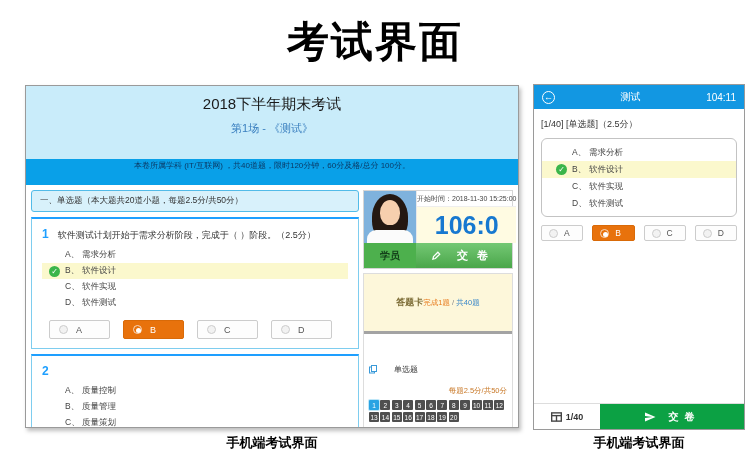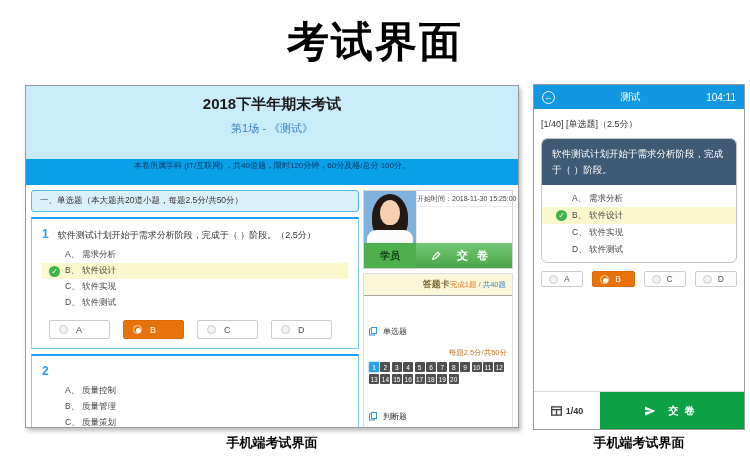--- a/index.html
+++ b/index.html
@@ -3,21 +3,21 @@
 <meta charset="utf-8">
 <style>
   * { box-sizing: border-box; margin: 0; padding: 0; }
   html,body { width:750px; height:468px; background:#fff; font-family:"Liberation Sans","DejaVu Sans",sans-serif; position:relative; overflow:hidden; }
 
   .page-title { position:absolute; top:14px; left:0; width:100%; text-align:center; font-size:42px; font-weight:bold; color:#000; letter-spacing:2px; }
 
   
   .desktop-panel { position:absolute; left:25px; top:85px; width:494px; height:343px; border:1px solid #9a9a9a; box-shadow:2px 3px 4px rgba(0,0,0,.25); background:#fff; overflow:hidden; }
   .d-header { background:#c9ecfa; text-align:center; padding-top:9px; }
-  .d-title { font-size:15px; font-weight:bold; color:#1a1a1a; }
+  .d-title { font-size:15px; font-weight:normal; color:#1a1a1a; }
   .d-subtitle { font-size:11px; color:#3a7fbf; margin-top:7px; padding-bottom:23px; }
   .d-ribbon { background:#09a0e8; color:#0b3a66; font-size:8px; height:26px; line-height:14px; text-align:center; }
   .d-body { display:flex; padding:5px; gap:4px; height:265px; }
   .d-main { flex:1; display:flex; flex-direction:column; overflow:hidden; }
   .section-banner { background:#d8f1fb; border:1px solid #52bbe8; border-radius:3px; font-size:8.5px; color:#333; padding:4px 8px; }
   .q-card { background:#fff; border:1px solid #7ecdef; border-top:2px solid #1e9fff; margin-top:5px; padding:5px 10px 7px 10px; }
   .q-head { display:flex; gap:9px; font-size:9px; color:#333; margin:3px 0 5px; align-items:baseline; }
   .q-num { color:#1e9fff; font-weight:bold; font-size:12px; }
   .opt-row { display:flex; align-items:center; height:16px; font-size:8.5px; color:#444; padding-left:7px; }
   .opt-row.selected { background:#fbf8cd; }
@@ -40,29 +40,29 @@
   .photo .face { position:absolute; width:20px; height:25px; left:16px; top:9px; background:#f6cfae; border-radius:50% 50% 46% 46%; }
   .photo .torso { position:absolute; width:46px; height:16px; left:3px; bottom:-3px; background:#fbfbfb; border-radius:9px 9px 0 0; }
   .info-col { flex:1; display:flex; flex-direction:column; border-left:1px solid #e8e8e8; }
   .start-time { font-size:7px; color:#444; text-align:center; padding:3px 0 2px; border-bottom:1px solid #eee; white-space:nowrap; }
   .timer-box { flex:1; background:#fffbe2; display:flex; align-items:center; justify-content:center; font-size:25px; font-weight:bold; color:#1778d0; }
   .green-row { display:flex; height:25px; }
   .student-label { width:52px; background:#4db04d; color:#14421a; font-weight:bold; font-size:10px; display:flex; align-items:center; justify-content:center; flex:none; }
   .submit-btn { flex:1; background:linear-gradient(#74c874,#4aa64a); color:#fff; font-weight:bold; font-size:11px; display:flex; align-items:center; justify-content:center; gap:7px; cursor:pointer; }
   .submit-btn .lbl { letter-spacing:9px; padding-left:9px; }
   .answer-card { margin-top:4px; border:1px solid #ddd; flex:1; display:flex; flex-direction:column; background:#fff; overflow:hidden; }
-  .ac-header { background:#fdf7da; border-bottom:1px solid #a3a3a3; display:flex; justify-content:flex-end; align-items:center; padding:4px 6px; }
+  .ac-header { background:#fdf7da; border-bottom:3px solid #a3a3a3; display:flex; justify-content:center; align-items:center; padding:22px 6px; }
   .ac-title { color:#7a6a33; font-weight:bold; font-size:9px; }
   .ac-progress { font-size:7.5px; }
   .ac-progress .done { color:#e87c1e; }
   .ac-progress .sep { color:#888; }
   .ac-progress .total { color:#3a87c8; }
   .ac-body { padding:5px; }
   .ac-sec-head { display:flex; justify-content:space-between; align-items:center; margin:3px 0 4px; }
-  .ac-sec-name { display:flex; gap:6px; align-items:center; font-size:8px; color:#333; }
+  .ac-sec-name { display:flex; gap:17px; align-items:center; font-size:8px; color:#333; }
   .ac-score { color:#c97a2a; font-size:7.5px;margin-top:44px; }
   .num-grid { display:flex; flex-wrap:wrap; margin-bottom:3px; }
   .tile { width:10px; height:10px; background:#4f4f4f; color:#fff; font-size:6.5px; display:flex; align-items:center; justify-content:center; margin:0 1.4px 2px 0; border-radius:1px; cursor:pointer; }
   .tile-active { background:#29a3e3; box-shadow:0 0 0 1px #bfe7f8; }
 
   
   .mobile-panel { position:absolute; left:533px; top:84px; width:212px; height:346px; border:1px solid #9a9a9a; background:#fff; display:flex; flex-direction:column; overflow:hidden; }
   .m-header { height:24px; background:#1297e2; display:flex; align-items:center; padding:0 8px; color:#fff; flex:none; }
   .m-back { width:13px; height:13px; border:1.5px solid #fff; border-radius:50%; display:flex; align-items:center; justify-content:center; font-size:9px; line-height:1; cursor:pointer; flex:none; }
   .m-title { flex:1; text-align:center; font-size:10px; }
@@ -72,21 +72,21 @@
   .m-card { border:1px solid #c3c3c3; border-radius:6px; overflow:hidden; background:#fff; }
   .m-stem { background:#3e5a75; color:#fff; font-size:9.5px; line-height:1.7; padding:7px 10px; border-radius:5px 5px 0 0; }
   .m-opts { padding:5px 0 4px; }
   .m-opt-row { display:flex; align-items:center; height:17px; font-size:8.5px; color:#444; padding-left:14px; }
   .m-opt-row.selected { background:#fbf8cd; }
   .m-btn-row { display:flex; gap:9px; margin-top:8px; }
   .m-ans-btn { flex:1; height:16px; border:1px solid #ccc; border-radius:2px; background:#fdfdfd; display:flex; align-items:center; gap:6px; padding-left:7px; font-size:8.5px; color:#555; cursor:pointer; }
   .m-ans-btn.selected { background:#e8720c; border-color:#d96a08; color:#fff; }
   .m-ans-btn.selected .radio { border-color:#f7d9c0; background:#e8720c; }
   .m-ans-btn.selected .radio::after { content:""; position:absolute; left:2px; top:2px; width:5px; height:5px; border-radius:50%; background:#fff; }
-  .m-footer { height:38px; border-top:1px solid #ddd; display:flex; flex:none; }
+  .m-footer { height:26px; border-top:1px solid #ddd; display:flex; flex:none; }
   .m-progress { width:66px; display:flex; align-items:center; justify-content:center; gap:4px; font-size:9px; font-weight:bold; color:#333; }
   .m-submit { flex:1; background:#0ca144; color:#fff; font-weight:bold; font-size:10px; display:flex; align-items:center; justify-content:center; gap:7px; cursor:pointer; }
   .m-submit .lbl { letter-spacing:6px; padding-left:6px; }
 
   .caption { position:absolute; top:434px; text-align:center; font-weight:bold; font-size:13px; color:#000; }
   .caption-left { left:25px; width:494px; }
   .caption-right { left:533px; width:212px; }
 </style>
 </head>
 <body>
@@ -176,20 +176,21 @@
     <div class="d-side">
       <div class="side-top">
         <div class="side-top-row">
           <div class="photo">
             <div class="hair"></div>
               <div class="face"></div>
               <div class="torso"></div>
           </div>
           <div class="info-col">
             <div class="start-time"><span>开始时间：</span><span>2018-11-30 15:25:00</span></div>
+            <div class="timer-box">106:0</div>
           </div>
         </div>
         <div class="green-row">
           <div class="student-label">学员</div>
           <div class="submit-btn">
             <svg width="10" height="10" viewBox="0 0 16 16">
                 <path fill="none" stroke="#fff" stroke-width="2" d="M3 13l1-4 7-7 3 3-7 7-4 1z"></path>
               </svg>
             <span class="lbl">交卷</span>
           </div>
@@ -275,21 +276,20 @@
 
 <div class="mobile-panel">
   <div class="m-header">
     <span class="m-back">←</span>
     <span class="m-title">测试</span>
     <span class="m-timer">104:11</span>
   </div>
   <div class="m-body">
     <div class="m-meta">[1/40] [单选题]（2.5分）</div>
     <div class="m-card">
-      <div class="m-stem">软件测试计划开始于需求分析阶段，完成于（ ）阶段。</div>
       <div class="m-opts">
         <div class="m-opt-row">
           <span class="icon-slot"></span>
           <span class="opt-letter">A、</span>
           <span>需求分析</span>
         </div>
         <div class="m-opt-row selected">
           <span class="icon-slot">
               <span class="check-circle">✓</span>
             </span>

